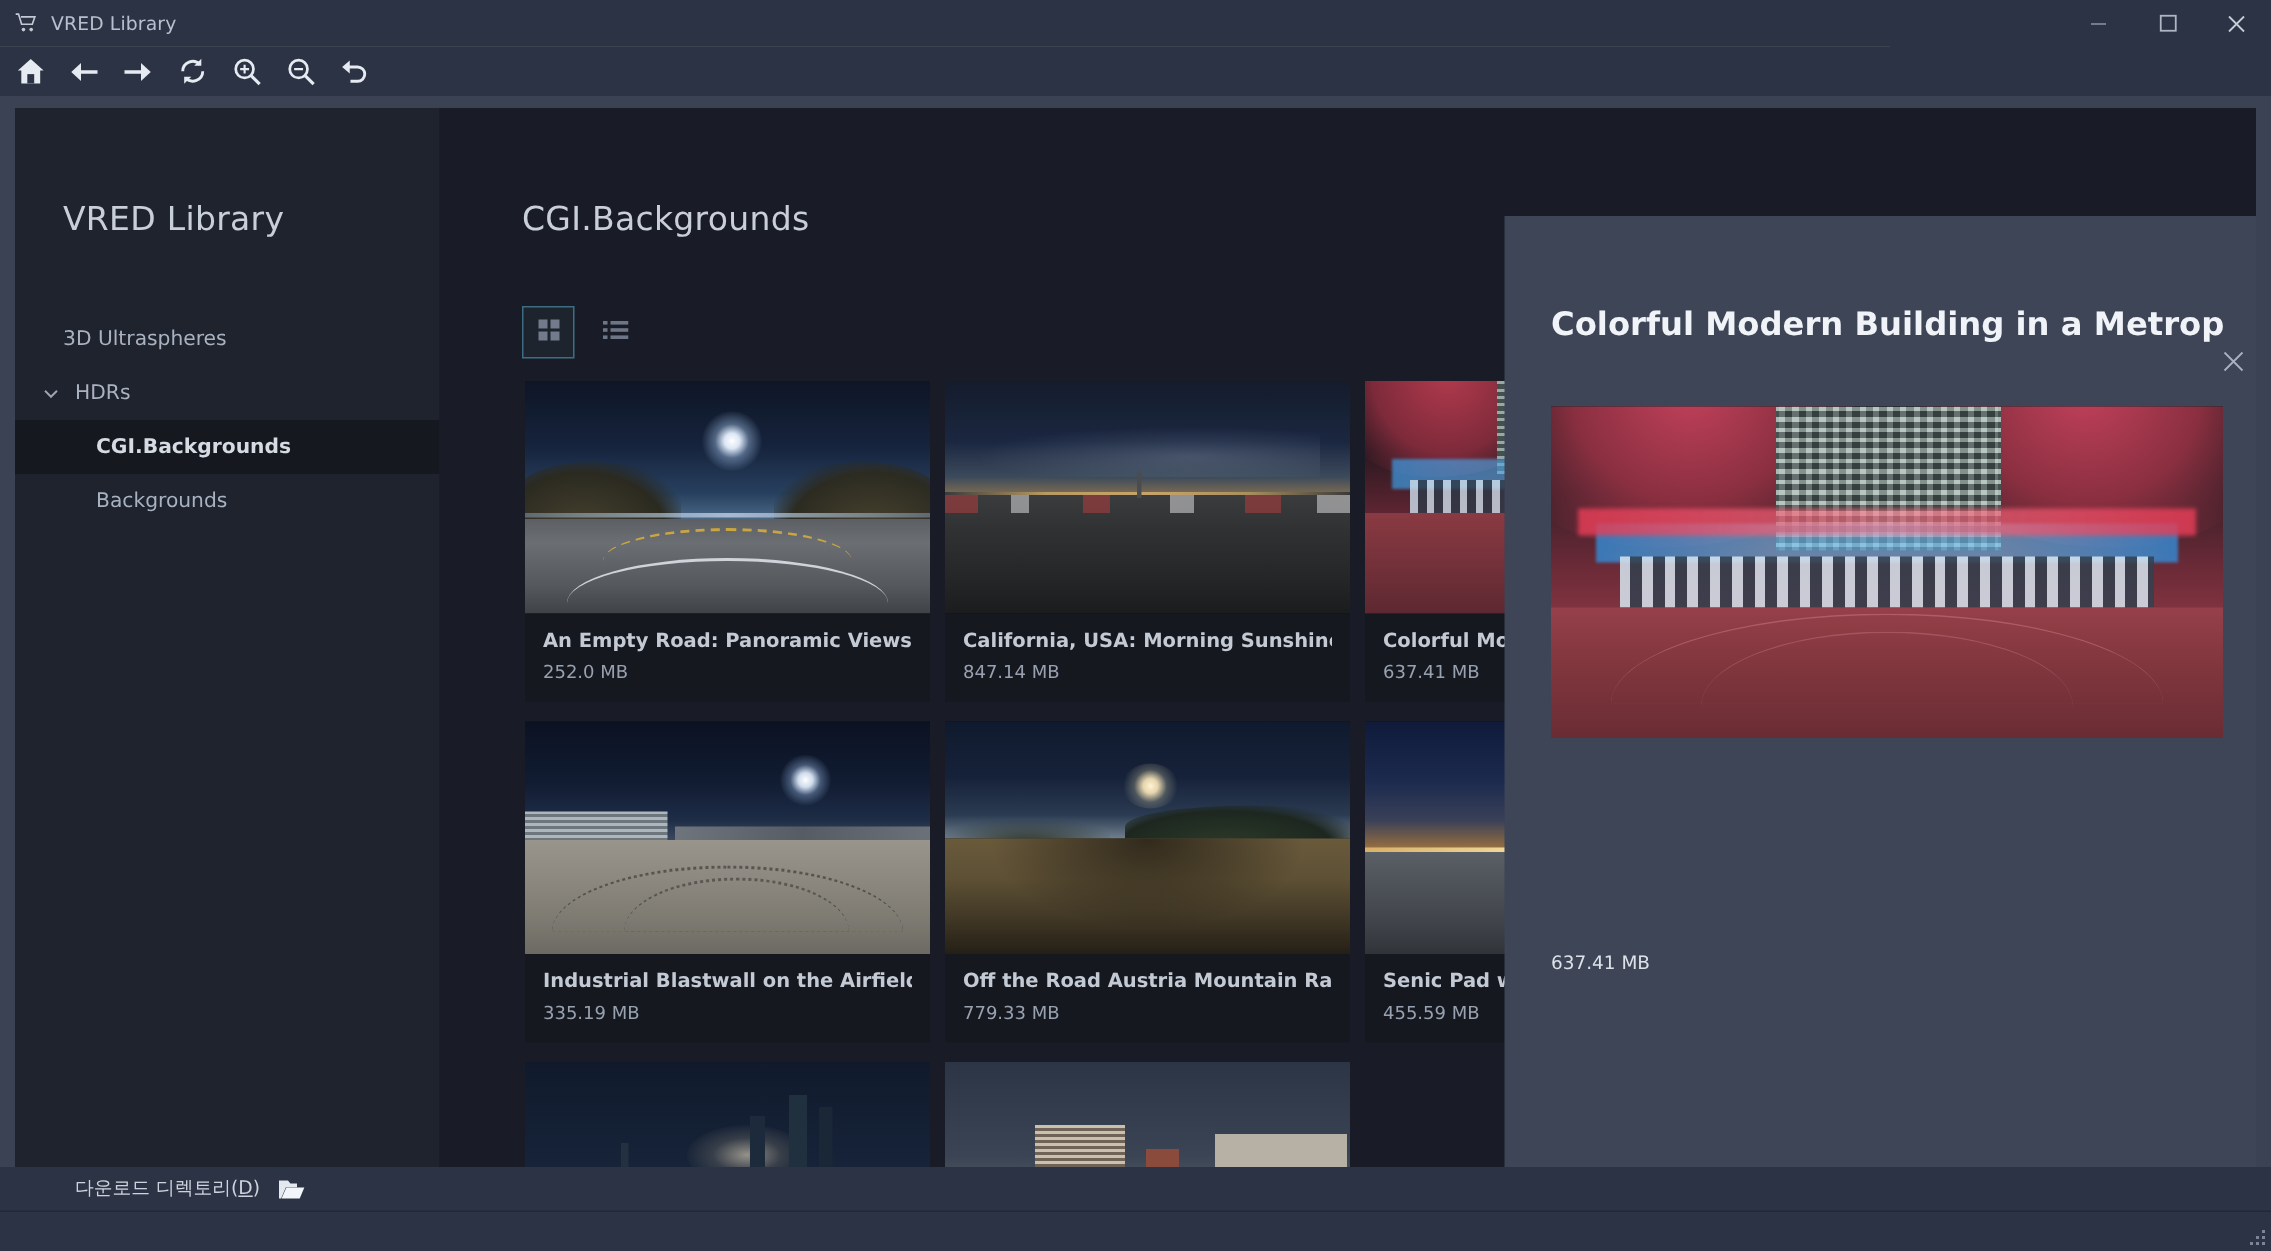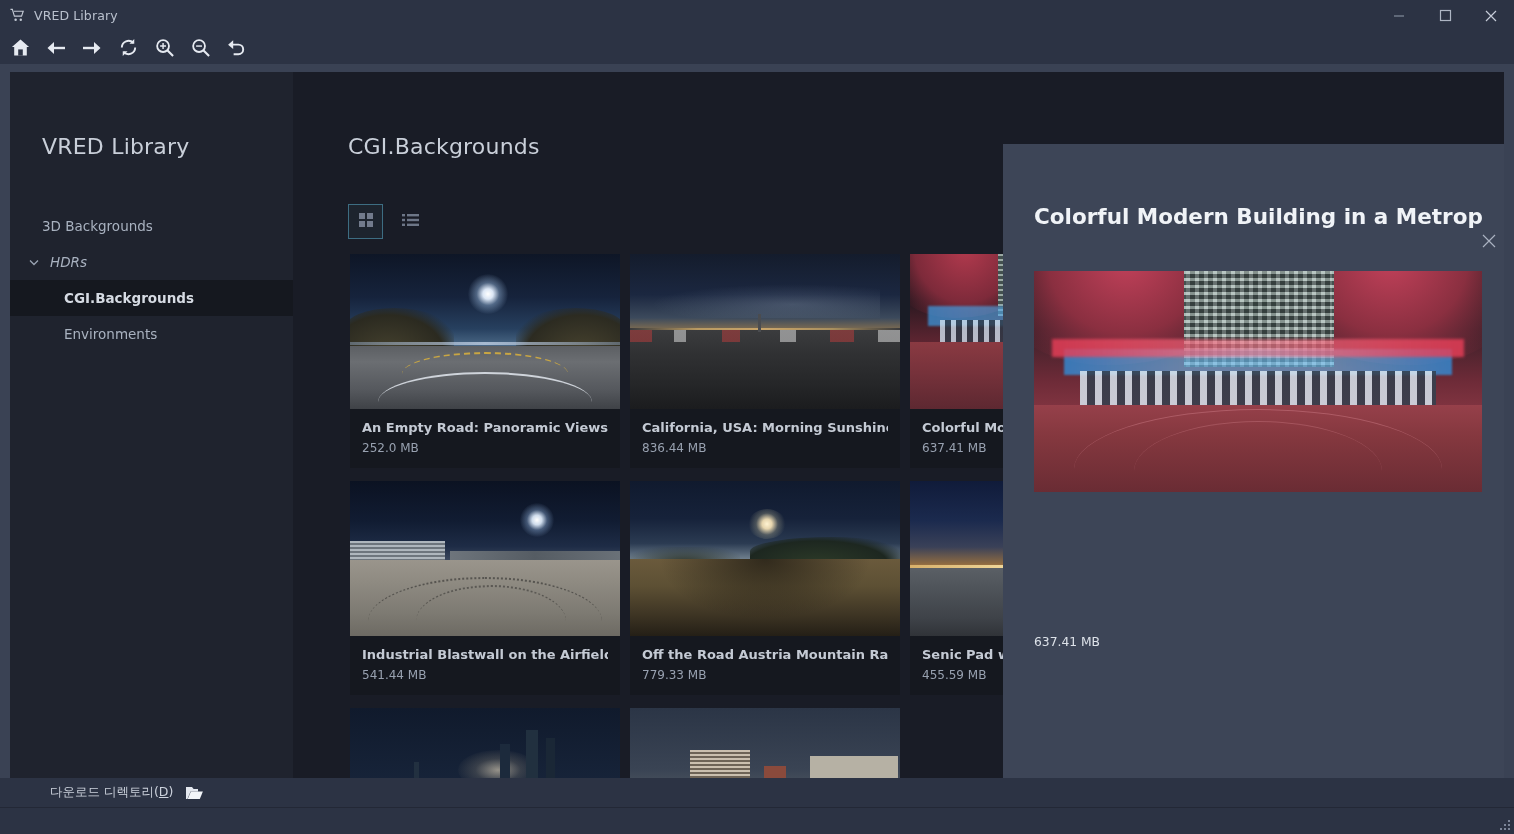--- a/index.html
+++ b/index.html
@@ -55,21 +55,21 @@
     position: absolute; left: 32px; top: 62px;
     font-size: 22px; color: #c9cfd9; font-weight: 400; letter-spacing: .2px;
   }
   .nav-item {
     position: absolute; left: 0; width: 283px; height: 36px;
     display: flex; align-items: center;
     font-size: 13.5px; color: #a9b2c0;
   }
   .nav-item .nav-label { display: block; }
   .nav-item.lvl0 .nav-label { margin-left: 32px; }
-  .nav-item.lvl0.has-chev .nav-label { margin-left: 10px; font-style: italic; }
+  .nav-item.lvl0.has-chev .nav-label { margin-left: 10px; }
   .nav-item.lvl1 .nav-label { margin-left: 54px; }
   .nav-item .chev {
     width: 12px; margin-left: 18px; display: flex; align-items: center; justify-content: center;
     color: #9aa4b3; font-size: 9px;
   }
   .nav-item.selected { background: #15181f; }
   .nav-item.selected .nav-label { color: #d6dbe3; font-weight: bold; }
 
   
   #main {
@@ -238,38 +238,38 @@
   </div>
 
   <div id="framearea"></div>
 
   <div id="content">
 
     <div id="sidebar">
       <div id="sidebar-title">VRED Library</div>
 
       <div class="nav-item lvl0" style="top:136px">
-        <span class="nav-label">3D Backgrounds</span>
+        <span class="nav-label">3D Ultraspheres</span>
       </div>
 
       <div class="nav-item lvl0 has-chev" style="top:172px">
         <span class="chev">
           <svg width="10" height="7" viewBox="0 0 10 7">
               <path d="M1 1.5L5 5.5 9 1.5" fill="none" stroke="#9aa4b3" stroke-width="1.3"></path>
             </svg>
         </span>
         <span class="nav-label">HDRs</span>
       </div>
 
       <div class="nav-item lvl1 selected" style="top:208px">
         <span class="nav-label">CGI.Backgrounds</span>
       </div>
 
       <div class="nav-item lvl1" style="top:244px">
-        <span class="nav-label">Environments</span>
+        <span class="nav-label">Backgrounds</span>
       </div>
     </div>
 
     <div id="main">
       <div id="main-title">CGI.Backgrounds</div>
 
       <div id="viewtoggle">
         <div class="vt-btn active">
           <span>
             <svg width="16" height="16" viewBox="0 0 16 16">
@@ -319,21 +319,21 @@
             <div style="position:absolute;left:20px;top:30px;width:230px;height:34px;background:radial-gradient(ellipse at 62% 60%,rgba(175,190,210,.22) 0%,rgba(120,140,170,0) 70%)"></div>
             <div class="ground" style="left:0;top:76px;width:270px;height:79px;background:linear-gradient(180deg,#3b3c3e 0%,#303133 30%,#252628 70%,#1b1c1e 100%)"></div>
             <div class="hz" style="top:74px;height:2px;background:linear-gradient(90deg,#3a3a3c,#b99a62 25%,#c8a46a 50%,#a98f5e 75%,#3a3a3c)"></div>
             <div style="position:absolute;left:0;top:76px;width:270px;height:12px;background:
               linear-gradient(90deg,#b23c3c 0 22px,transparent 22px 44px,#d9d9d9 44px 56px,transparent 56px 92px,#b23c3c 92px 110px,transparent 110px 150px,#d9d9d9 150px 166px,transparent 166px 200px,#b23c3c 200px 224px,transparent 224px 248px,#d9d9d9 248px 270px);
               opacity:.55"></div>
             <div style="position:absolute;left:128px;top:60px;width:3px;height:18px;background:#4a4c50"></div>
           </div>
           <div class="cap">
             <div class="cap-title">California, USA: Morning Sunshine …</div>
-            <div class="cap-size">836.44 MB</div>
+            <div class="cap-size">847.14 MB</div>
           </div>
         </div>
 
         <div class="card" style="left:560px;top:0">
           <div class="thumb">
             <div style="position:absolute;inset:0;background:linear-gradient(180deg,#1c1418 0%,#2a1820 30%,#5a2430 55%,#7a3340 75%,#5e2a33 100%)"></div>
             <div style="position:absolute;left:-10px;top:-6px;width:130px;height:70px;border-radius:0 0 60% 45%;background:radial-gradient(ellipse at 50% 0%,#b33a4e 0%,#7d2a3a 55%,rgba(40,20,26,0) 85%)"></div>
             <div style="position:absolute;right:-10px;top:-6px;width:130px;height:70px;border-radius:0 0 45% 60%;background:radial-gradient(ellipse at 50% 0%,#b33a4e 0%,#7d2a3a 55%,rgba(40,20,26,0) 85%)"></div>
             <div style="position:absolute;left:88px;top:0;width:94px;height:62px;background:repeating-linear-gradient(180deg,#9aa8a4 0 2px,#43504f 2px 5px)"></div>
             <div style="position:absolute;left:18px;top:52px;width:234px;height:20px;background:linear-gradient(90deg,rgba(60,150,220,.75),rgba(100,180,240,.55),rgba(60,150,220,.75));filter:blur(1px)"></div>
@@ -351,21 +351,21 @@
             <div class="sky" style="left:0;top:0;width:270px;height:80px;background:linear-gradient(180deg,#0b1222 0%,#111c32 50%,#1e2c46 82%,#3d4a60 100%)"></div>
             <div class="sun" style="left:170px;top:22px;width:34px;height:34px;border-radius:50%;background:radial-gradient(circle,#ffffff 0%,#cfdcec 20%,rgba(130,160,200,.45) 42%,rgba(50,80,125,0) 72%)"></div>
             <div style="position:absolute;left:0;top:60px;width:95px;height:22px;background:repeating-linear-gradient(180deg,#aeb6bd 0 2px,#6d757d 2px 4px)"></div>
             <div style="position:absolute;left:100px;top:70px;width:170px;height:10px;background:linear-gradient(90deg,#6e757c,#555c63,#6a7178)"></div>
             <div class="ground" style="left:0;top:79px;width:270px;height:76px;background:linear-gradient(180deg,#9a958c 0%,#8e8a81 30%,#7d7a72 70%,#6d6a63 100%)"></div>
             <div style="position:absolute;left:18px;top:96px;width:234px;height:44px;border-top:2px dotted rgba(30,30,30,.5);border-radius:50%/100% 100% 0 0"></div>
             <div style="position:absolute;left:66px;top:104px;width:150px;height:36px;border-top:2px dotted rgba(30,30,30,.45);border-radius:50%/100% 100% 0 0"></div>
           </div>
           <div class="cap">
             <div class="cap-title">Industrial Blastwall on the Airfield…</div>
-            <div class="cap-size">541.44 MB</div>
+            <div class="cap-size">335.19 MB</div>
           </div>
         </div>
 
         <div class="card" style="left:280px;top:227px">
           <div class="thumb">
             <div class="sky" style="left:0;top:0;width:270px;height:78px;background:linear-gradient(180deg,#101a2e 0%,#16223a 48%,#2b3b52 80%,#6f7f8d 100%)"></div>
             <div class="sun" style="left:118px;top:28px;width:38px;height:30px;border-radius:50%;background:radial-gradient(circle,#fff3d2 0%,#e6d5ae 20%,rgba(150,150,130,.4) 45%,rgba(40,60,90,0) 75%)"></div>
             <div style="position:absolute;right:0;top:56px;width:150px;height:26px;background:radial-gradient(ellipse at 45% 100%,#2c3a28 0%,#1d2720 60%,rgba(20,28,40,0) 80%);border-radius:55% 45% 0 0"></div>
             <div style="position:absolute;left:0;top:66px;width:110px;height:16px;background:radial-gradient(ellipse at 50% 100%,#2b3226 0%,rgba(22,30,40,0) 80%)"></div>
             <div class="ground" style="left:0;top:78px;width:270px;height:77px;background:linear-gradient(180deg,#6a5a3c 0%,#5d5034 35%,#3e3524 72%,#241f16 100%)"></div>

